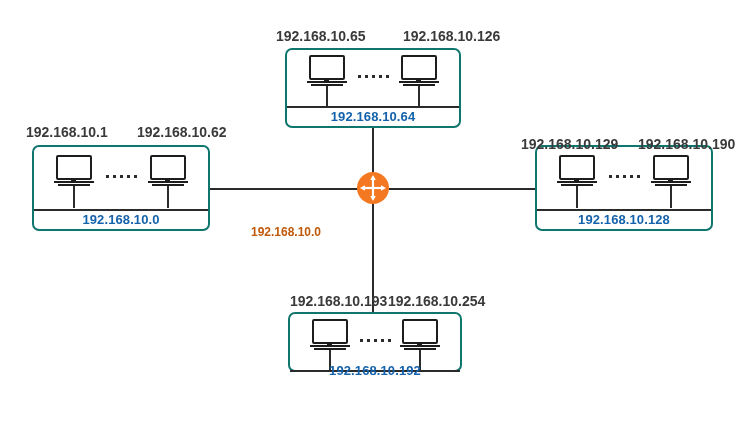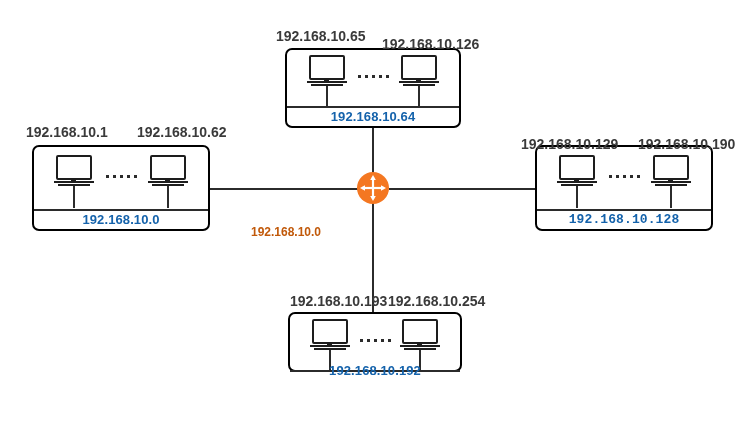--- a/index.html
+++ b/index.html
@@ -16,21 +16,21 @@
   #stage {
     position: relative;
     width: 750px;
     height: 424px;
   }
 
   
   .subnet-box {
     position: absolute;
     box-sizing: border-box;
-    border: 2px solid #000000;
+    border: 2px solid #0f766e;
     border-radius: 7px;
     background: #ffffff;
     z-index: 3;
   }
   .subnet-upper {
     position: absolute;
     left: 0; right: 0; top: 0;
     height: 62px;
   }
   .subnet-divider {
@@ -226,21 +226,21 @@
           <div class="mon-base2"></div>
           <div class="mon-stem"></div>
         </div>
       </div>
     </div>
     <div class="subnet-divider"></div>
     <div class="subnet-label">192.168.10.0</div>
   </div>
 
   <div class="host-caption" style="left:276px; top:28px;">192.168.10.65</div>
-  <div class="host-caption" style="left:382px; top:28px;margin-top:8px;">192.168.10.126</div>
+  <div class="host-caption" style="left:403px; top:28px;">192.168.10.126</div>
 
   <div class="subnet-box" style="left:285px; top:48px; width:176px; height:80px;">
     <div class="subnet-upper" style="height:56px;">
       <div class="host left" style="top:5px;">
         <div class="monitor">
           <div class="mon-screen"></div>
           <div class="mon-neck"></div>
           <div class="mon-base1"></div>
           <div class="mon-base2"></div>
           <div class="mon-stem"></div>
@@ -263,21 +263,21 @@
         </div>
       </div>
     </div>
     <div class="subnet-divider" style="top:56px;"></div>
     <div class="subnet-label" style="top:56px;">192.168.10.64</div>
   </div>
 
   <div class="host-caption" style="left:521px; top:136px;">192.168.10.129</div>
   <div class="host-caption" style="left:638px; top:136px;">192.168.10.190</div>
 
-  <div class="subnet-box" style="left:535px; top:145px; width:178px; height:86px;font-family:Liberation Mono, monospace;">
+  <div class="subnet-box" style="left:535px; top:145px; width:178px; height:86px;">
     <div class="subnet-upper">
       <div class="host left">
         <div class="monitor">
           <div class="mon-screen"></div>
           <div class="mon-neck"></div>
           <div class="mon-base1"></div>
           <div class="mon-base2"></div>
           <div class="mon-stem"></div>
         </div>
       </div>

